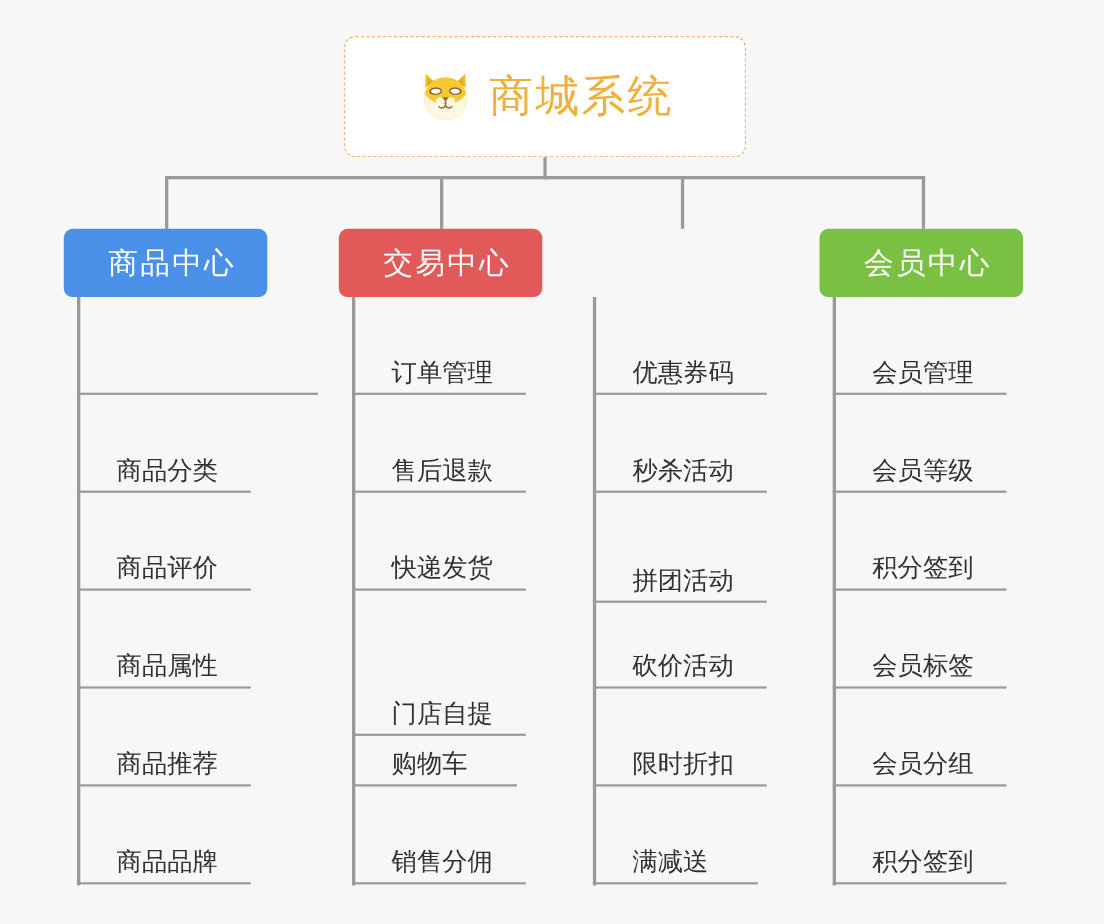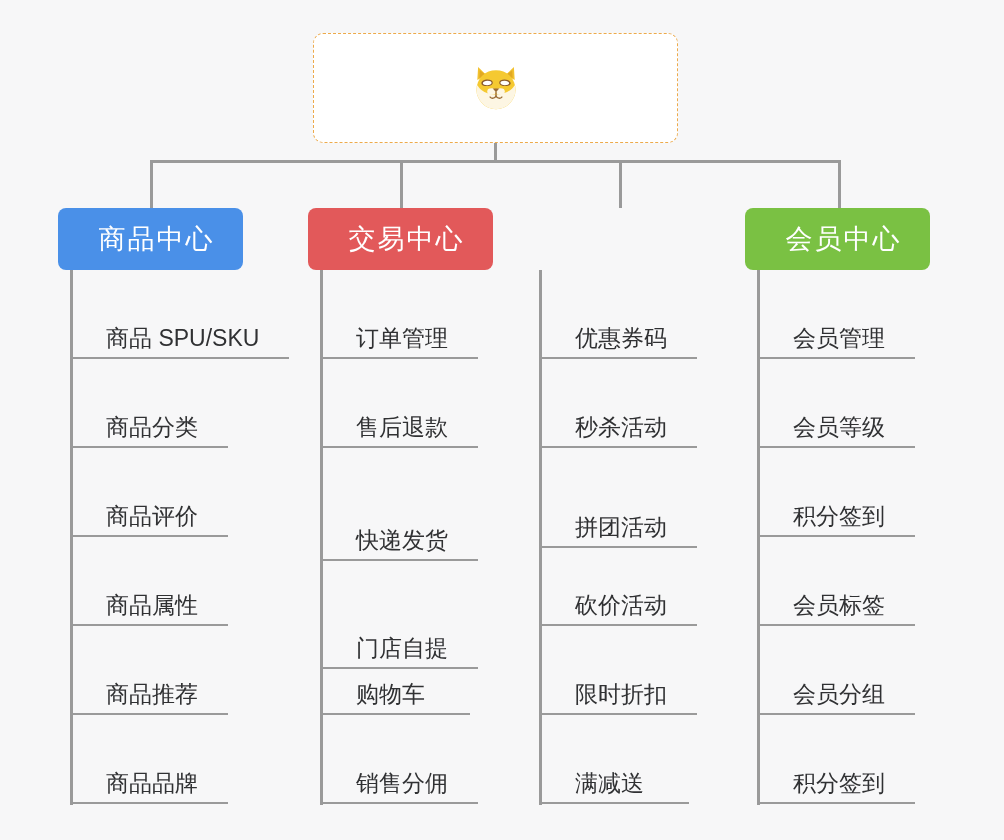--- a/index.html
+++ b/index.html
@@ -108,20 +108,21 @@
       <path d="M36 25.4c0-2.2 2.8-3.8 6.6-3.8 3.8 0 7.4 1.8 7.4 4.4 0 2.4-2.8 3.6-6.8 3.6s-7.2-1.8-7.2-4.2z" fill="#8a5a2b"></path>
       <path d="M15.8 26c0-1.8 2.8-3 5.8-3 3 0 5 1.1 5 2.6 0 1.7-2.4 2.9-5.4 2.9s-5.4-1.2-5.4-2.5z" fill="#ffffff"></path>
       <path d="M37.4 25.6c0-1.5 2-2.6 5-2.6 3 0 5.8 1.2 5.8 3 0 1.3-2.4 2.5-5.4 2.5s-5.4-1.2-5.4-2.9z" fill="#ffffff"></path>
       <ellipse cx="26.6" cy="36.4" rx="5.4" ry="4" fill="#fdf6e3"></ellipse>
       <ellipse cx="37.4" cy="36.4" rx="5.4" ry="4" fill="#fdf6e3"></ellipse>
       <path d="M28 32.6h8l-4 4.6z" fill="#9a6b33"></path>
       <path d="M32 37v5" stroke="#9a6b33" stroke-width="1.6" fill="none" stroke-linecap="round"></path>
       <path d="M32 42c-1.6 2.8-5.2 3.4-7.2 1.2" stroke="#9a6b33" stroke-width="1.7" fill="none" stroke-linecap="round"></path>
       <path d="M32 42c1.6 2.8 5.2 3.4 7.2 1.2" stroke="#9a6b33" stroke-width="1.7" fill="none" stroke-linecap="round"></path>
     </svg>
+    <span class="root-title">商城系统</span>
   </div>
 
   <div class="line line-v" style="left:494px;top:143px;height:20px;"></div>
   <div class="line line-h" style="left:150px;top:160px;width:691px;"></div>
   <div class="line line-v" style="left:150px;top:160px;height:48px;"></div>
   <div class="line line-v" style="left:400px;top:160px;height:48px;"></div>
   <div class="line line-v" style="left:619px;top:160px;height:48px;"></div>
   <div class="line line-v" style="left:838px;top:160px;height:48px;"></div>
 
   <div class="cat-box" style="left: 58px; width: 185px; background: rgb(74, 144, 232);">
@@ -130,21 +131,20 @@
   <div class="cat-box" style="left: 308px; width: 185px; background: rgb(226, 89, 90);">
     <span>交易中心</span>
   </div>
   <div class="cat-box" style="left: 745px; width: 185px; background: rgb(122, 193, 67);">
     <span>会员中心</span>
   </div>
 
   <div class="leaf-col" style="left:70px;">
       <div class="rail" style="height: 535px;"></div>
       <div class="leaf-item" style="top: 0px; width: 219px;">
-        <span class="leaf-label">商品 SPU/SKU</span>
         <div class="leaf-underline" style="width: 219px;"></div>
       </div>
       <div class="leaf-item" style="top: 89px; width: 158px;">
         <span class="leaf-label">商品分类</span>
         <div class="leaf-underline" style="width: 158px;"></div>
       </div>
       <div class="leaf-item" style="top: 178px; width: 158px; padding-left: 39px;">
         <span class="leaf-label">商品评价</span>
         <div class="leaf-underline" style="width: 158px;"></div>
       </div>
@@ -164,21 +164,21 @@
   <div class="leaf-col" style="left:320px;">
       <div class="rail" style="height: 535px;"></div>
       <div class="leaf-item" style="top: 0px; width: 158px;">
         <span class="leaf-label">订单管理</span>
         <div class="leaf-underline" style="width: 158px;"></div>
       </div>
       <div class="leaf-item" style="top: 89px; width: 158px;">
         <span class="leaf-label">售后退款</span>
         <div class="leaf-underline" style="width: 158px;"></div>
       </div>
-      <div class="leaf-item" style="top: 178px; width: 158px; margin-top: 24px;">
+      <div class="leaf-item" style="top: 178px; width: 158px;">
         <span class="leaf-label">快递发货</span>
         <div class="leaf-underline" style="width: 158px;"></div>
       </div>
       <div class="leaf-item" style="top: 267px; width: 158px; margin-top: 43px;">
         <span class="leaf-label">门店自提</span>
         <div class="leaf-underline" style="width: 158px;"></div>
       </div>
       <div class="leaf-item" style="top: 356px; width: 150px;">
         <span class="leaf-label">购物车</span>
         <div class="leaf-underline" style="width: 150px;"></div>

